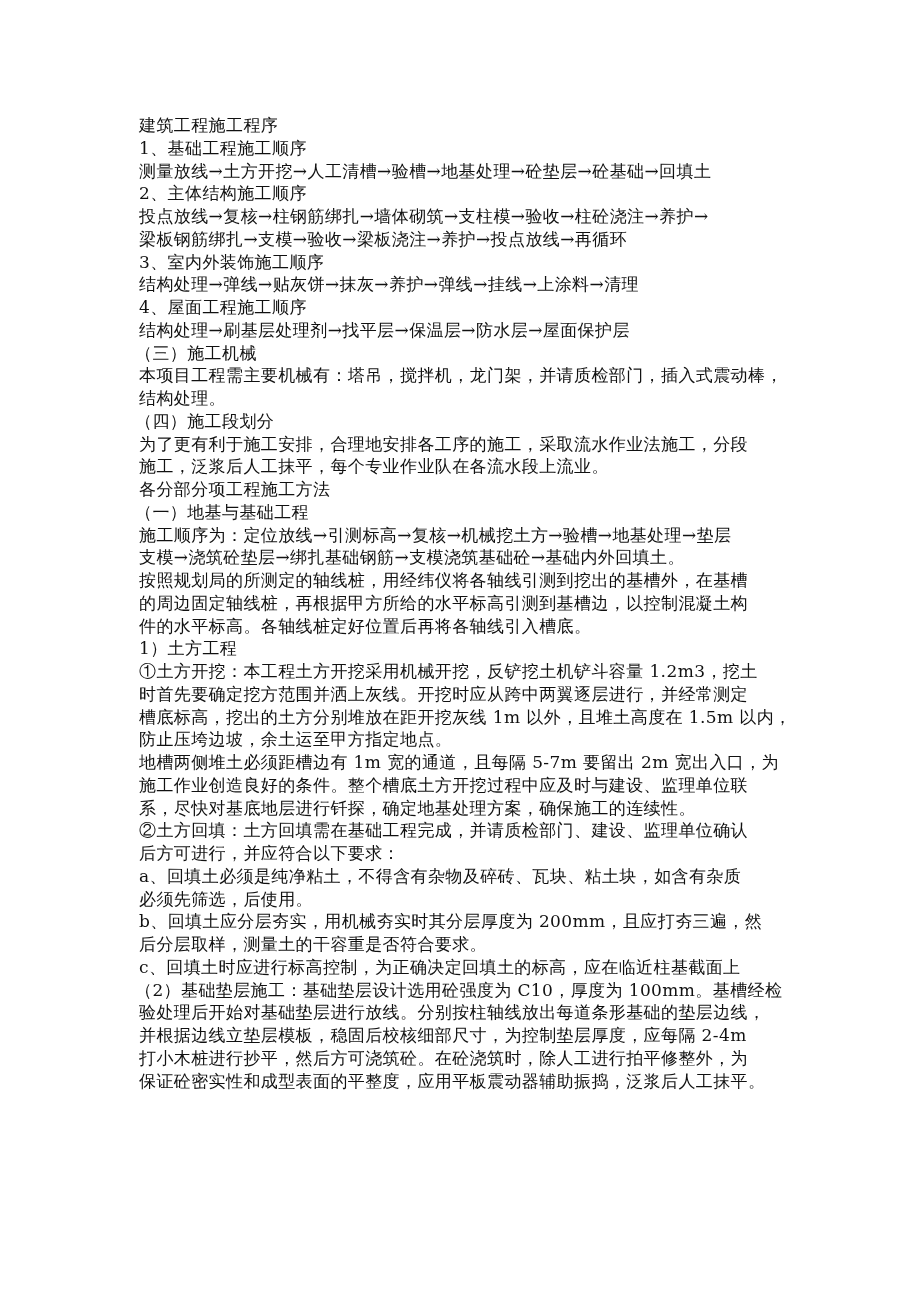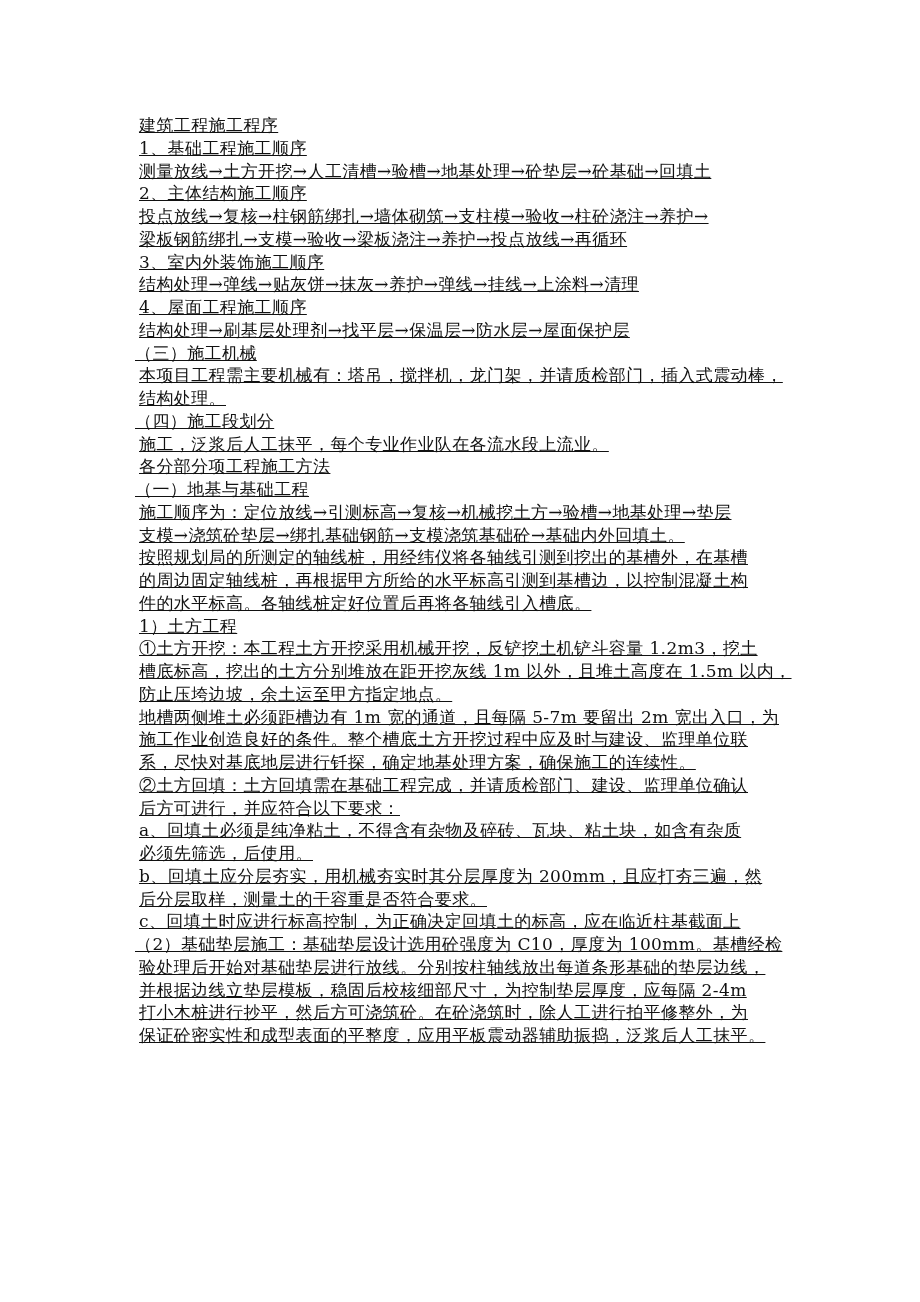--- a/index.html
+++ b/index.html
@@ -7,51 +7,53 @@
   .doc {
     position: absolute;
     left: 139px;
     top: 114px;
     width: 644px;
     font-family: "DejaVu Serif", "Liberation Serif", serif;
     font-size: 17px;
     line-height: 22.76px;
     color: #111111;
   }
-  .line { white-space: nowrap; height: 22.76px; overflow: visible; letter-spacing: 0.4px; text-decoration: underline; }
+  .line { white-space: nowrap; height: 22.76px; overflow: visible; letter-spacing: 0.4px; }
   .line.indent-half { margin-left: -4px; }
 </style>
 </head>
 <body>
 
 <div class="doc">
   <div class="line">建筑工程施工程序</div>
   <div class="line">1、基础工程施工顺序</div>
   <div class="line">测量放线→土方开挖→人工清槽→验槽→地基处理→砼垫层→砼基础→回填土</div>
   <div class="line">2、主体结构施工顺序</div>
   <div class="line">投点放线→复核→柱钢筋绑扎→墙体砌筑→支柱模→验收→柱砼浇注→养护→</div>
   <div class="line">梁板钢筋绑扎→支模→验收→梁板浇注→养护→投点放线→再循环</div>
   <div class="line">3、室内外装饰施工顺序</div>
   <div class="line">结构处理→弹线→贴灰饼→抹灰→养护→弹线→挂线→上涂料→清理</div>
   <div class="line">4、屋面工程施工顺序</div>
   <div class="line">结构处理→刷基层处理剂→找平层→保温层→防水层→屋面保护层</div>
   <div class="line indent-half">（三）施工机械</div>
   <div class="line">本项目工程需主要机械有：塔吊，搅拌机，龙门架，并请质检部门，插入式震动棒，</div>
   <div class="line">结构处理。</div>
   <div class="line indent-half">（四）施工段划分</div>
+  <div class="line">为了更有利于施工安排，合理地安排各工序的施工，采取流水作业法施工，分段</div>
   <div class="line">施工，泛浆后人工抹平，每个专业作业队在各流水段上流业。</div>
   <div class="line">各分部分项工程施工方法</div>
   <div class="line indent-half">（一）地基与基础工程</div>
   <div class="line">施工顺序为：定位放线→引测标高→复核→机械挖土方→验槽→地基处理→垫层</div>
   <div class="line">支模→浇筑砼垫层→绑扎基础钢筋→支模浇筑基础砼→基础内外回填土。</div>
   <div class="line">按照规划局的所测定的轴线桩，用经纬仪将各轴线引测到挖出的基槽外，在基槽</div>
   <div class="line">的周边固定轴线桩，再根据甲方所给的水平标高引测到基槽边，以控制混凝土构</div>
   <div class="line">件的水平标高。各轴线桩定好位置后再将各轴线引入槽底。</div>
   <div class="line">1）土方工程</div>
   <div class="line">①土方开挖：本工程土方开挖采用机械开挖，反铲挖土机铲斗容量 1.2m3，挖土</div>
+  <div class="line">时首先要确定挖方范围并洒上灰线。开挖时应从跨中两翼逐层进行，并经常测定</div>
   <div class="line">槽底标高，挖出的土方分别堆放在距开挖灰线 1m 以外，且堆土高度在 1.5m 以内，</div>
   <div class="line">防止压垮边坡，余土运至甲方指定地点。</div>
   <div class="line">地槽两侧堆土必须距槽边有 1m 宽的通道，且每隔 5-7m 要留出 2m 宽出入口，为</div>
   <div class="line">施工作业创造良好的条件。整个槽底土方开挖过程中应及时与建设、监理单位联</div>
   <div class="line">系，尽快对基底地层进行钎探，确定地基处理方案，确保施工的连续性。</div>
   <div class="line">②土方回填：土方回填需在基础工程完成，并请质检部门、建设、监理单位确认</div>
   <div class="line">后方可进行，并应符合以下要求：</div>
   <div class="line">a、回填土必须是纯净粘土，不得含有杂物及碎砖、瓦块、粘土块，如含有杂质</div>
   <div class="line">必须先筛选，后使用。</div>
   <div class="line">b、回填土应分层夯实，用机械夯实时其分层厚度为 200mm，且应打夯三遍，然</div>

